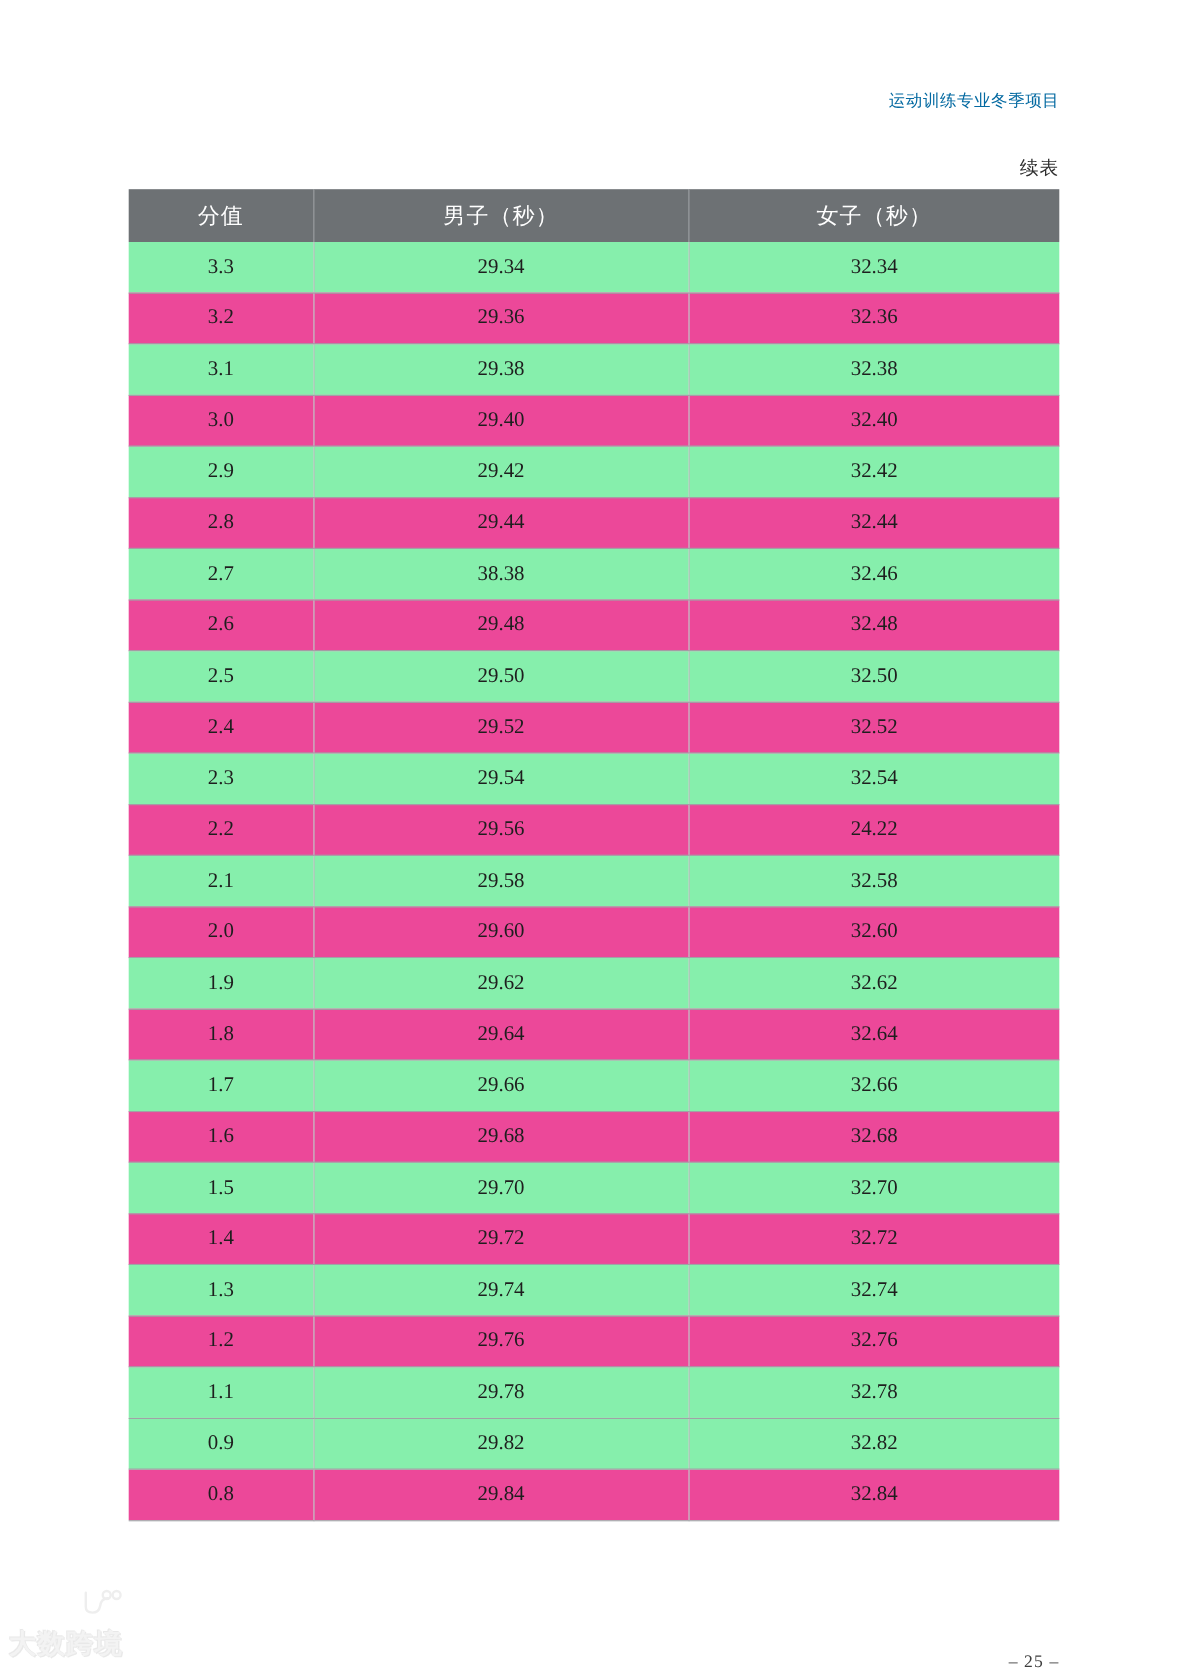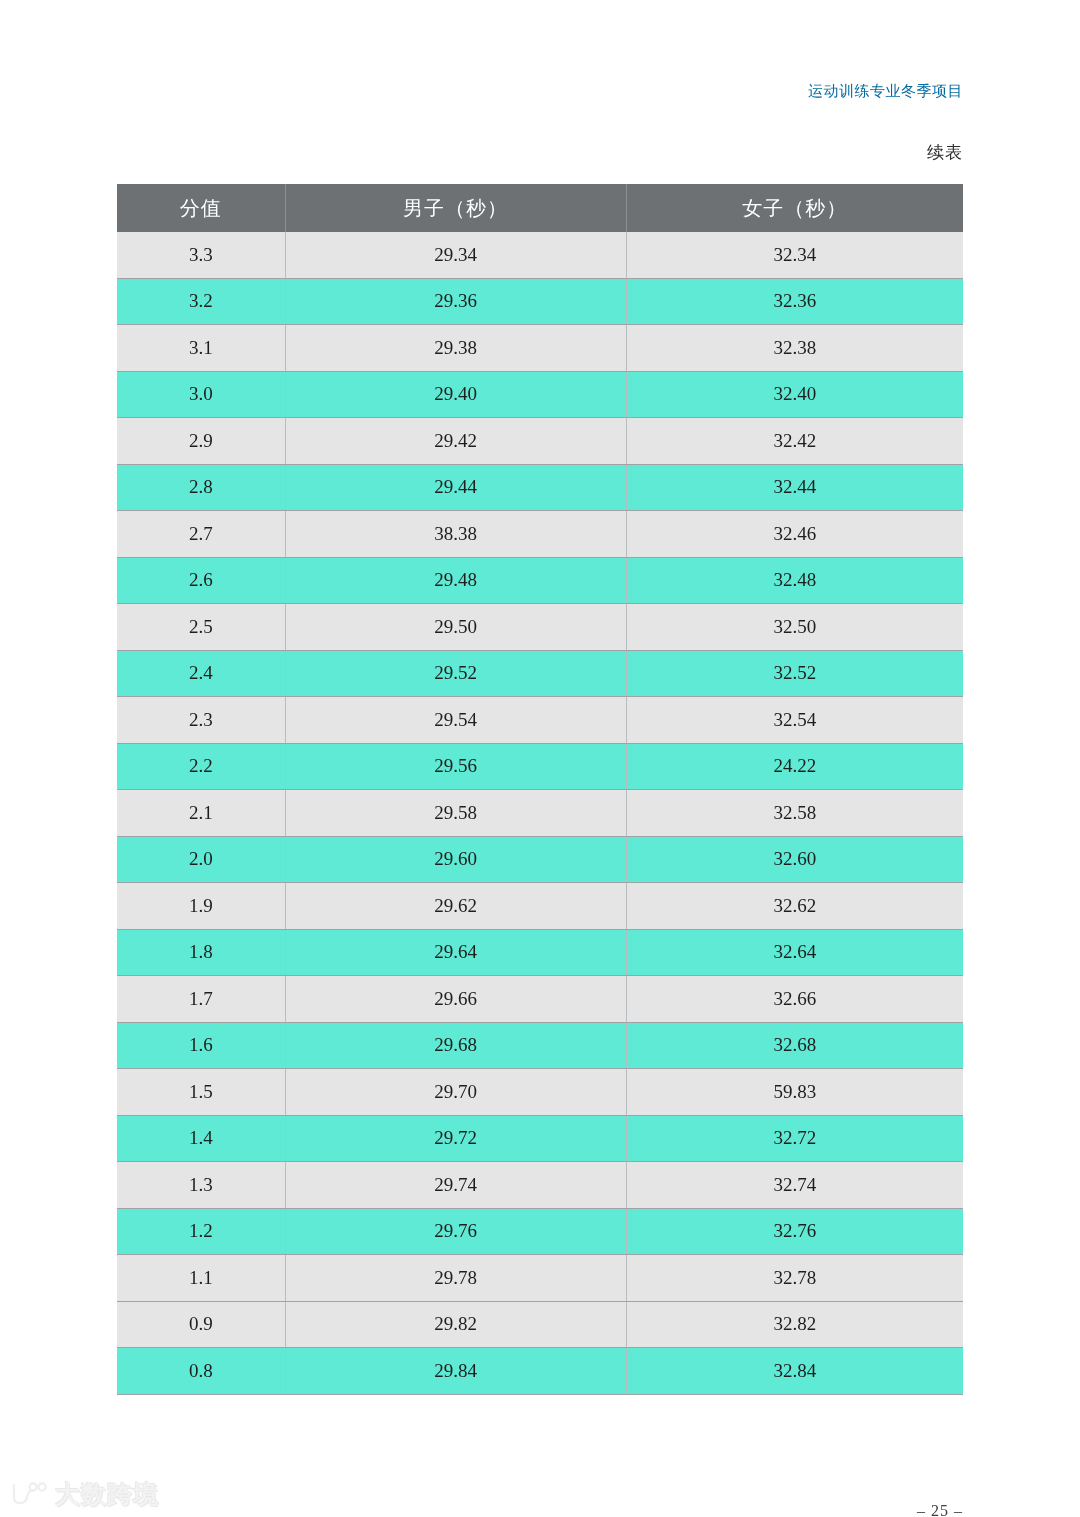--- a/index.html
+++ b/index.html
@@ -38,21 +38,21 @@
     color: #2e2e2e;
     font-family: Liberation Sans, sans-serif;
     letter-spacing: 1px;
     white-space: nowrap;
   }
 
   
   .table-wrap {
     position: absolute;
     left: 117px;
-    top: 184px;
+    top: 172px;
     width: 846px;
   }
   table.score-table {
     width: 846px;
     border-collapse: collapse;
     table-layout: fixed;
   }
   table.score-table col.c-score { width: 168px; }
   table.score-table col.c-men   { width: 341px; }
   table.score-table col.c-women { width: 337px; }
@@ -77,45 +77,46 @@
     padding: 0;
     text-align: center;
     font-size: 19px;
     color: #1e1e1e;
     border-right: 1px solid #b9bcbe;
     border-bottom: 1px solid #9fa3a6;
     font-family: "Liberation Serif", "DejaVu Serif", serif;
   }
   table.score-table tbody td:last-child { border-right: none; }
 
-  table.score-table tbody tr.row-dark td  { background: #e5e5e5; }
-  table.score-table tbody tr.row-light td { background: #5eead4; margin-top: 48px; }
+  table.score-table tbody tr.row-dark td  { background: #86efac; }
+  table.score-table tbody tr.row-light td { background: #ec4899; margin-top: 48px; }
   table.score-table tbody tr:last-child td { border-bottom: 1px solid #9fa3a6; }
 
   
   .page-number {
     position: absolute;
     top: 1502px;
     right: 117px;
     font-size: 16px;
     color: #3d3d3d;
     letter-spacing: 1px;
     font-family: "Liberation Serif", "DejaVu Serif", serif;
     white-space: nowrap;
   }
 
   
   .watermark {
     position: absolute;
     left: 8px;
     bottom: 6px;
     display: flex;
-    align-items: flex-start;
+    align-items: flex-end;
     gap: 7px;
     opacity: 0.92;
+    flex-direction: column;
   }
   .watermark .wm-logo {
     width: 40px;
     height: 30px;
     display: block;
   }
   .watermark .wm-text {
     font-size: 25px;
     font-weight: bold;
     color: #f2f2f2;
@@ -236,21 +237,21 @@
           <td>32.66</td>
         </tr>
         <tr class="row-light">
           <td>1.6</td>
           <td>29.68</td>
           <td>32.68</td>
         </tr>
         <tr class="row-dark">
           <td>1.5</td>
           <td>29.70</td>
-          <td>59.83</td>
+          <td>32.70</td>
         </tr>
         <tr class="row-light">
           <td>1.4</td>
           <td>29.72</td>
           <td>32.72</td>
         </tr>
         <tr class="row-dark">
           <td>1.3</td>
           <td>29.74</td>
           <td>32.74</td>

